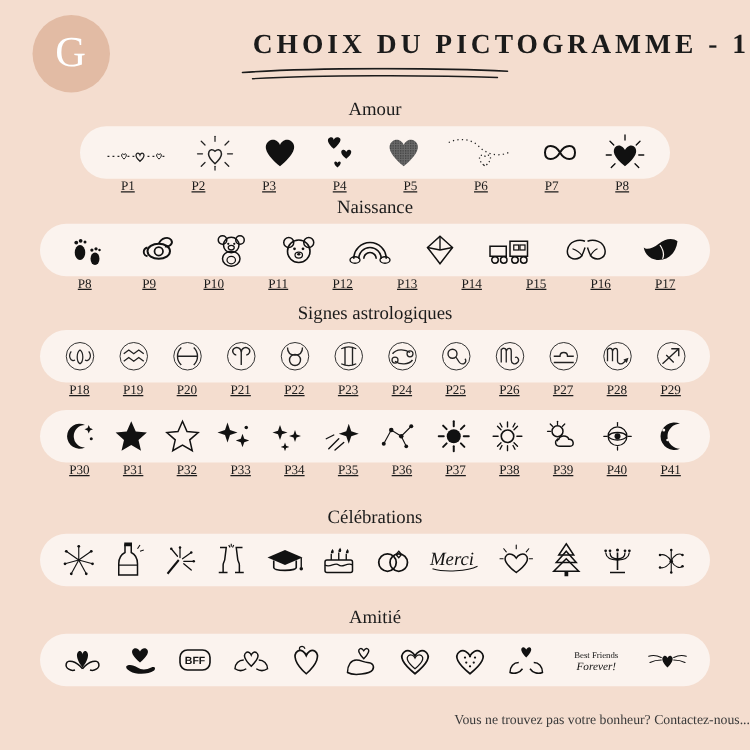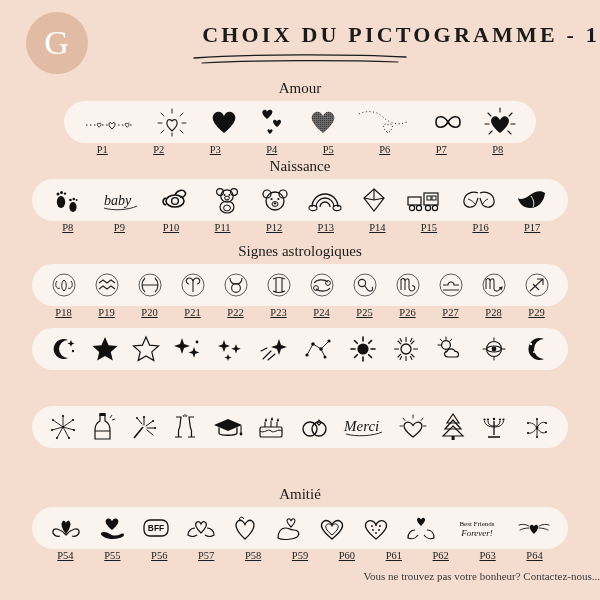--- a/index.html
+++ b/index.html
@@ -209,26 +209,20 @@
       <div class="icon-cell">
         <svg width="32" height="28" viewBox="0 0 32 28">
           <ellipse cx="10" cy="16" rx="4.2" ry="6" fill="#111"></ellipse>
           <circle cx="7" cy="8" r="1.5" fill="#111"></circle>
             <circle cx="10.5" cy="6.6" r="1.5" fill="#111"></circle>
           <circle cx="14" cy="7.6" r="1.2" fill="#111"></circle>
           <ellipse cx="22" cy="21" rx="3.6" ry="5" fill="#111"></ellipse>
           <circle cx="19.5" cy="14" r="1.3" fill="#111"></circle>
             <circle cx="22.8" cy="13" r="1.3" fill="#111"></circle>
           <circle cx="25.6" cy="14" r="1" fill="#111"></circle>
-        </svg>
-      </div>
-      <div class="icon-cell">
-        <svg width="40" height="24" viewBox="0 0 40 24">
-          <text x="3" y="17" font-family="Liberation Serif, serif" font-style="italic" font-size="14" fill="#111">baby</text>
-          <path d="M3 20 C12 23 28 22 36 18" stroke="#111" stroke-width="0.9" fill="none"></path>
         </svg>
       </div>
       <div class="icon-cell">
         <svg width="34" height="28" viewBox="0 0 34 28">
           <ellipse cx="16" cy="15" rx="9" ry="6" fill="none" stroke="#111" stroke-width="1.6"></ellipse>
           <circle cx="16" cy="15" r="3.4" fill="none" stroke="#111" stroke-width="1.4"></circle>
           <path d="M16 9 C18 4 24 3 26 6 C28 9 24 12 21 11" fill="none" stroke="#111" stroke-width="1.5"></path>
           <path d="M7 12 C3 13 3 18 7 19" fill="none" stroke="#111" stroke-width="1.5"></path>
         </svg>
       </div>
@@ -517,23 +511,38 @@
         </svg>
       </div>
       <div class="icon-cell">
         <svg width="30" height="28" viewBox="0 0 30 28">
           <path d="M22 4 A11 11 0 1 0 22 24 A9 9 0 1 1 22 4z" fill="#111"></path>
           <circle cx="9" cy="9" r="1.2" fill="#fbf3ee"></circle>
             <circle cx="12" cy="17" r="1" fill="#fbf3ee"></circle>
         </svg>
       </div>
     </div>
+    <div class="codes w-wide">
+      <div class="code">P30</div>
+      <div class="code">P31</div>
+      <div class="code">P32</div>
+      <div class="code">P33</div>
+      <div class="code">P34</div>
+      <div class="code">P35</div>
+      <div class="code">P36</div>
+      <div class="code">P37</div>
+      <div class="code">P38</div>
+      <div class="code">P39</div>
+      <div class="code">P40</div>
+      <div class="code">P41</div>
+    </div>
   </div>
 
   <div class="section" style="top:406px;">
+    <div class="section-title">Célébrations</div>
     <div class="pill w-wide">
       <div class="icon-cell">
         <svg width="30" height="28" viewBox="0 0 30 28">
           <g stroke="#111" stroke-width=".9" stroke-linecap="round">
             <line x1="15" y1="14" x2="15" y2="3"></line>
               <line x1="15" y1="14" x2="25" y2="7"></line>
             <line x1="15" y1="14" x2="5" y2="7"></line>
               <line x1="15" y1="14" x2="26" y2="17"></line>
             <line x1="15" y1="14" x2="4" y2="17"></line>
               <line x1="15" y1="14" x2="21" y2="25"></line>
@@ -742,29 +751,16 @@
           <path d="M17 19 C13 15 11.6 11.6 14 10 C15.4 9 16.6 10.4 17 11.4 C17.4 10.4 18.6 9 20 10 C22.4 11.6 21 15 17 19z" fill="#111"></path>
           <g stroke="#111" stroke-width=".9" fill="none" stroke-linecap="round">
             <path d="M12 11 C8 9 5 9 2 10"></path>
               <path d="M12 13 C8 13 5 14 3 15"></path>
             <path d="M22 11 C26 9 29 9 32 10"></path>
               <path d="M22 13 C26 13 29 14 31 15"></path>
           </g>
         </svg>
       </div>
     </div>
-    <div class="codes w-wide">
-      <div class="code">P54</div>
-      <div class="code">P55</div>
-      <div class="code">P56</div>
-      <div class="code">P57</div>
-      <div class="code">P58</div>
-      <div class="code">P59</div>
-      <div class="code">P60</div>
-      <div class="code">P61</div>
-      <div class="code">P62</div>
-      <div class="code">P63</div>
-      <div class="code">P64</div>
-    </div>
   </div>
 
   <div class="footer">Vous ne trouvez pas votre bonheur? Contactez-nous...</div>
 </div>
 
 </body></html>

